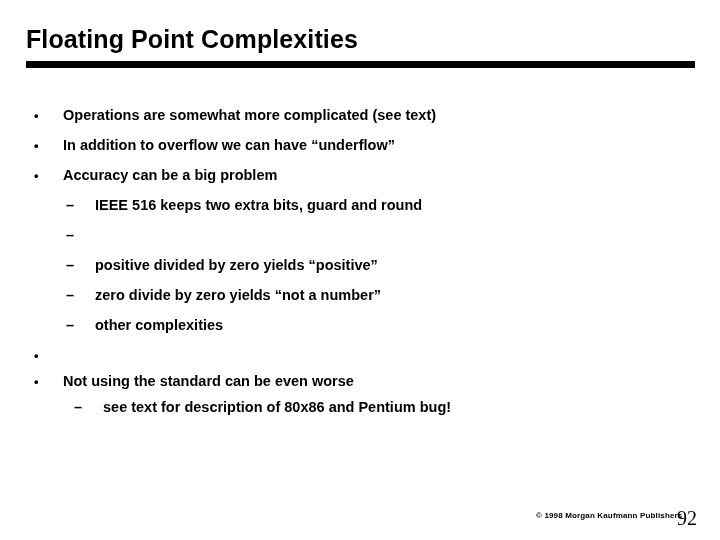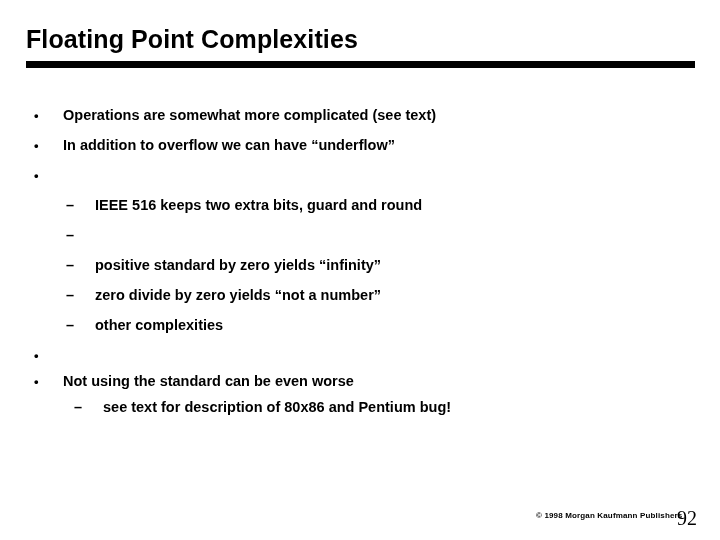--- a/index.html
+++ b/index.html
@@ -127,34 +127,35 @@
       <span class="btext">Operations are somewhat more complicated (see text)</span>
     </div>
 
     <div class="bullet-row lvl1">
       <span class="marker">•</span>
       <span class="btext">In addition to overflow we can have “underflow”</span>
     </div>
 
     <div class="bullet-row lvl1">
       <span class="marker">•</span>
+      <span class="btext">Accuracy can be a big problem</span>
     </div>
 
     <div class="bullet-row lvl2">
       <span class="marker">–</span>
       <span class="btext">IEEE 516 keeps two extra bits, guard and round</span>
     </div>
 
     <div class="bullet-row lvl2">
       <span class="marker">–</span>
     </div>
 
     <div class="bullet-row lvl2">
       <span class="marker">–</span>
-      <span class="btext">positive standard by zero yields “infinity”</span>
+      <span class="btext">positive divided by zero yields “positive”</span>
     </div>
 
     <div class="bullet-row lvl2">
       <span class="marker">–</span>
       <span class="btext">zero divide by zero yields “not a number”</span>
     </div>
 
     <div class="bullet-row lvl2">
       <span class="marker">–</span>
       <span class="btext">other complexities</span>

